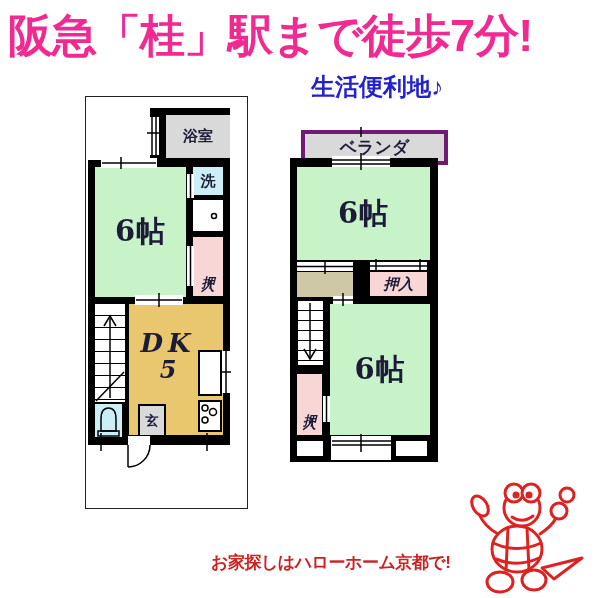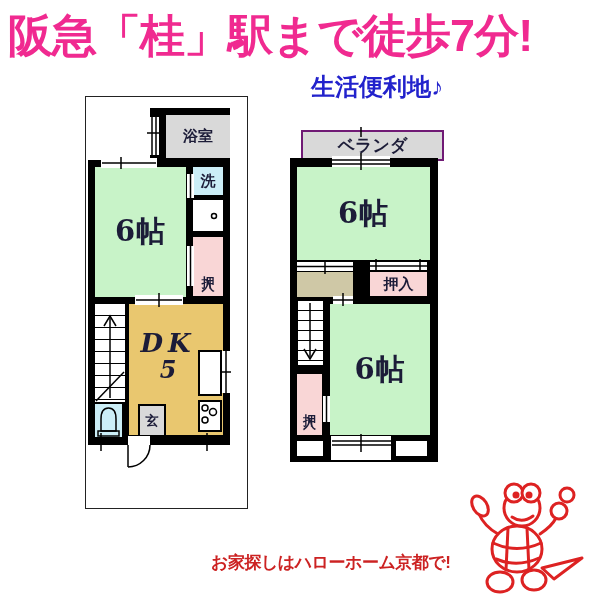--- a/index.html
+++ b/index.html
@@ -12,21 +12,21 @@
             color:var(--subheadline-blue,#2222cc);}
   .footer-line{position:absolute;left:211px;font-size:17px;font-weight:900;
                letter-spacing:-0.5px;white-space:nowrap;color:var(--footer-red,#cc2222);}
   .boundary{position:absolute;border:1px solid #222;background:#fff;}
   .wall{position:absolute;background:#000;}
   .room{position:absolute;display:flex;align-items:center;justify-content:center;
         font-family:"DejaVu Serif","Liberation Serif",serif;font-weight:700;
         color:var(--label-navy,#1c1c38);}
   .green{background:var(--room-green,#c8f3c8);}
   .orange{background:var(--dk-orange,#e9c76f);}
-  .pink{background:var(--closet-pink,#f9d6d6);}
+  .pink{background:var(--closet-pink,#f9d6d6);font-style:italic;}
   .blue{background:var(--wet-blue,#cbeef7);}
   .gray{background:var(--gray-room,#d9d9d9);margin-left:8px;}
   .tan{background:var(--landing-tan,#cfc8a6);}
   .white{background:#fff;}
   .open{position:absolute;background:#fff;}
   .vert{writing-mode:vertical-rl;text-orientation:upright;letter-spacing:1px;line-height:1;}
   .stairs1{position:absolute;background:repeating-linear-gradient(to bottom,#fff 0 11px,#000 11px 12px);}
   .stairs2{position:absolute;background:repeating-linear-gradient(to bottom,#fff 0 9px,#000 9px 10px);}
   .fixture{position:absolute;background:#fff;border:2px solid #000;}
   svg.overlay{position:absolute;left:0;top:0;width:603px;height:598px;pointer-events:none;}
@@ -81,21 +81,21 @@
     <div class="open" style="left:149px;top:117px;width:10px;height:38px"></div>
     <div class="open" style="left:101px;top:158px;width:56px;height:10px"></div>
     <div class="open" style="left:187px;top:174px;width:7px;height:24px"></div>
     <div class="open" style="left:187px;top:246px;width:7px;height:40px"></div>
     <div class="open" style="left:135px;top:295px;width:48px;height:10px"></div>
     <div class="open" style="left:222px;top:351px;width:8px;height:42px"></div>
     <div class="open" style="left:128px;top:436px;width:22px;height:9px"></div>
   </div>
 
   <div>
-    <div class="room gray lbl-md" style="left:293px;top:130px;width:139px;height:27px;border:2px solid #701a75;font-size:17px">
+    <div class="room gray lbl-md" style="left:293px;top:130px;width:139px;height:27px;border:4px solid #701a75;font-size:17px">
       <span>ベランダ</span>
     </div>
     <div class="wall" style="left:290px;top:158px;width:148px;height:304px"></div>
 
     <div class="room green lbl-lg" style="left:297px;top:167px;width:133px;height:93px">
       <span>6帖</span>
     </div>
     <div class="room tan" style="left:297px;top:272px;width:56px;height:25px"></div>
     <div class="room pink lbl-md" style="left:370px;top:272px;width:57px;height:24px">
       <span>押入</span>

